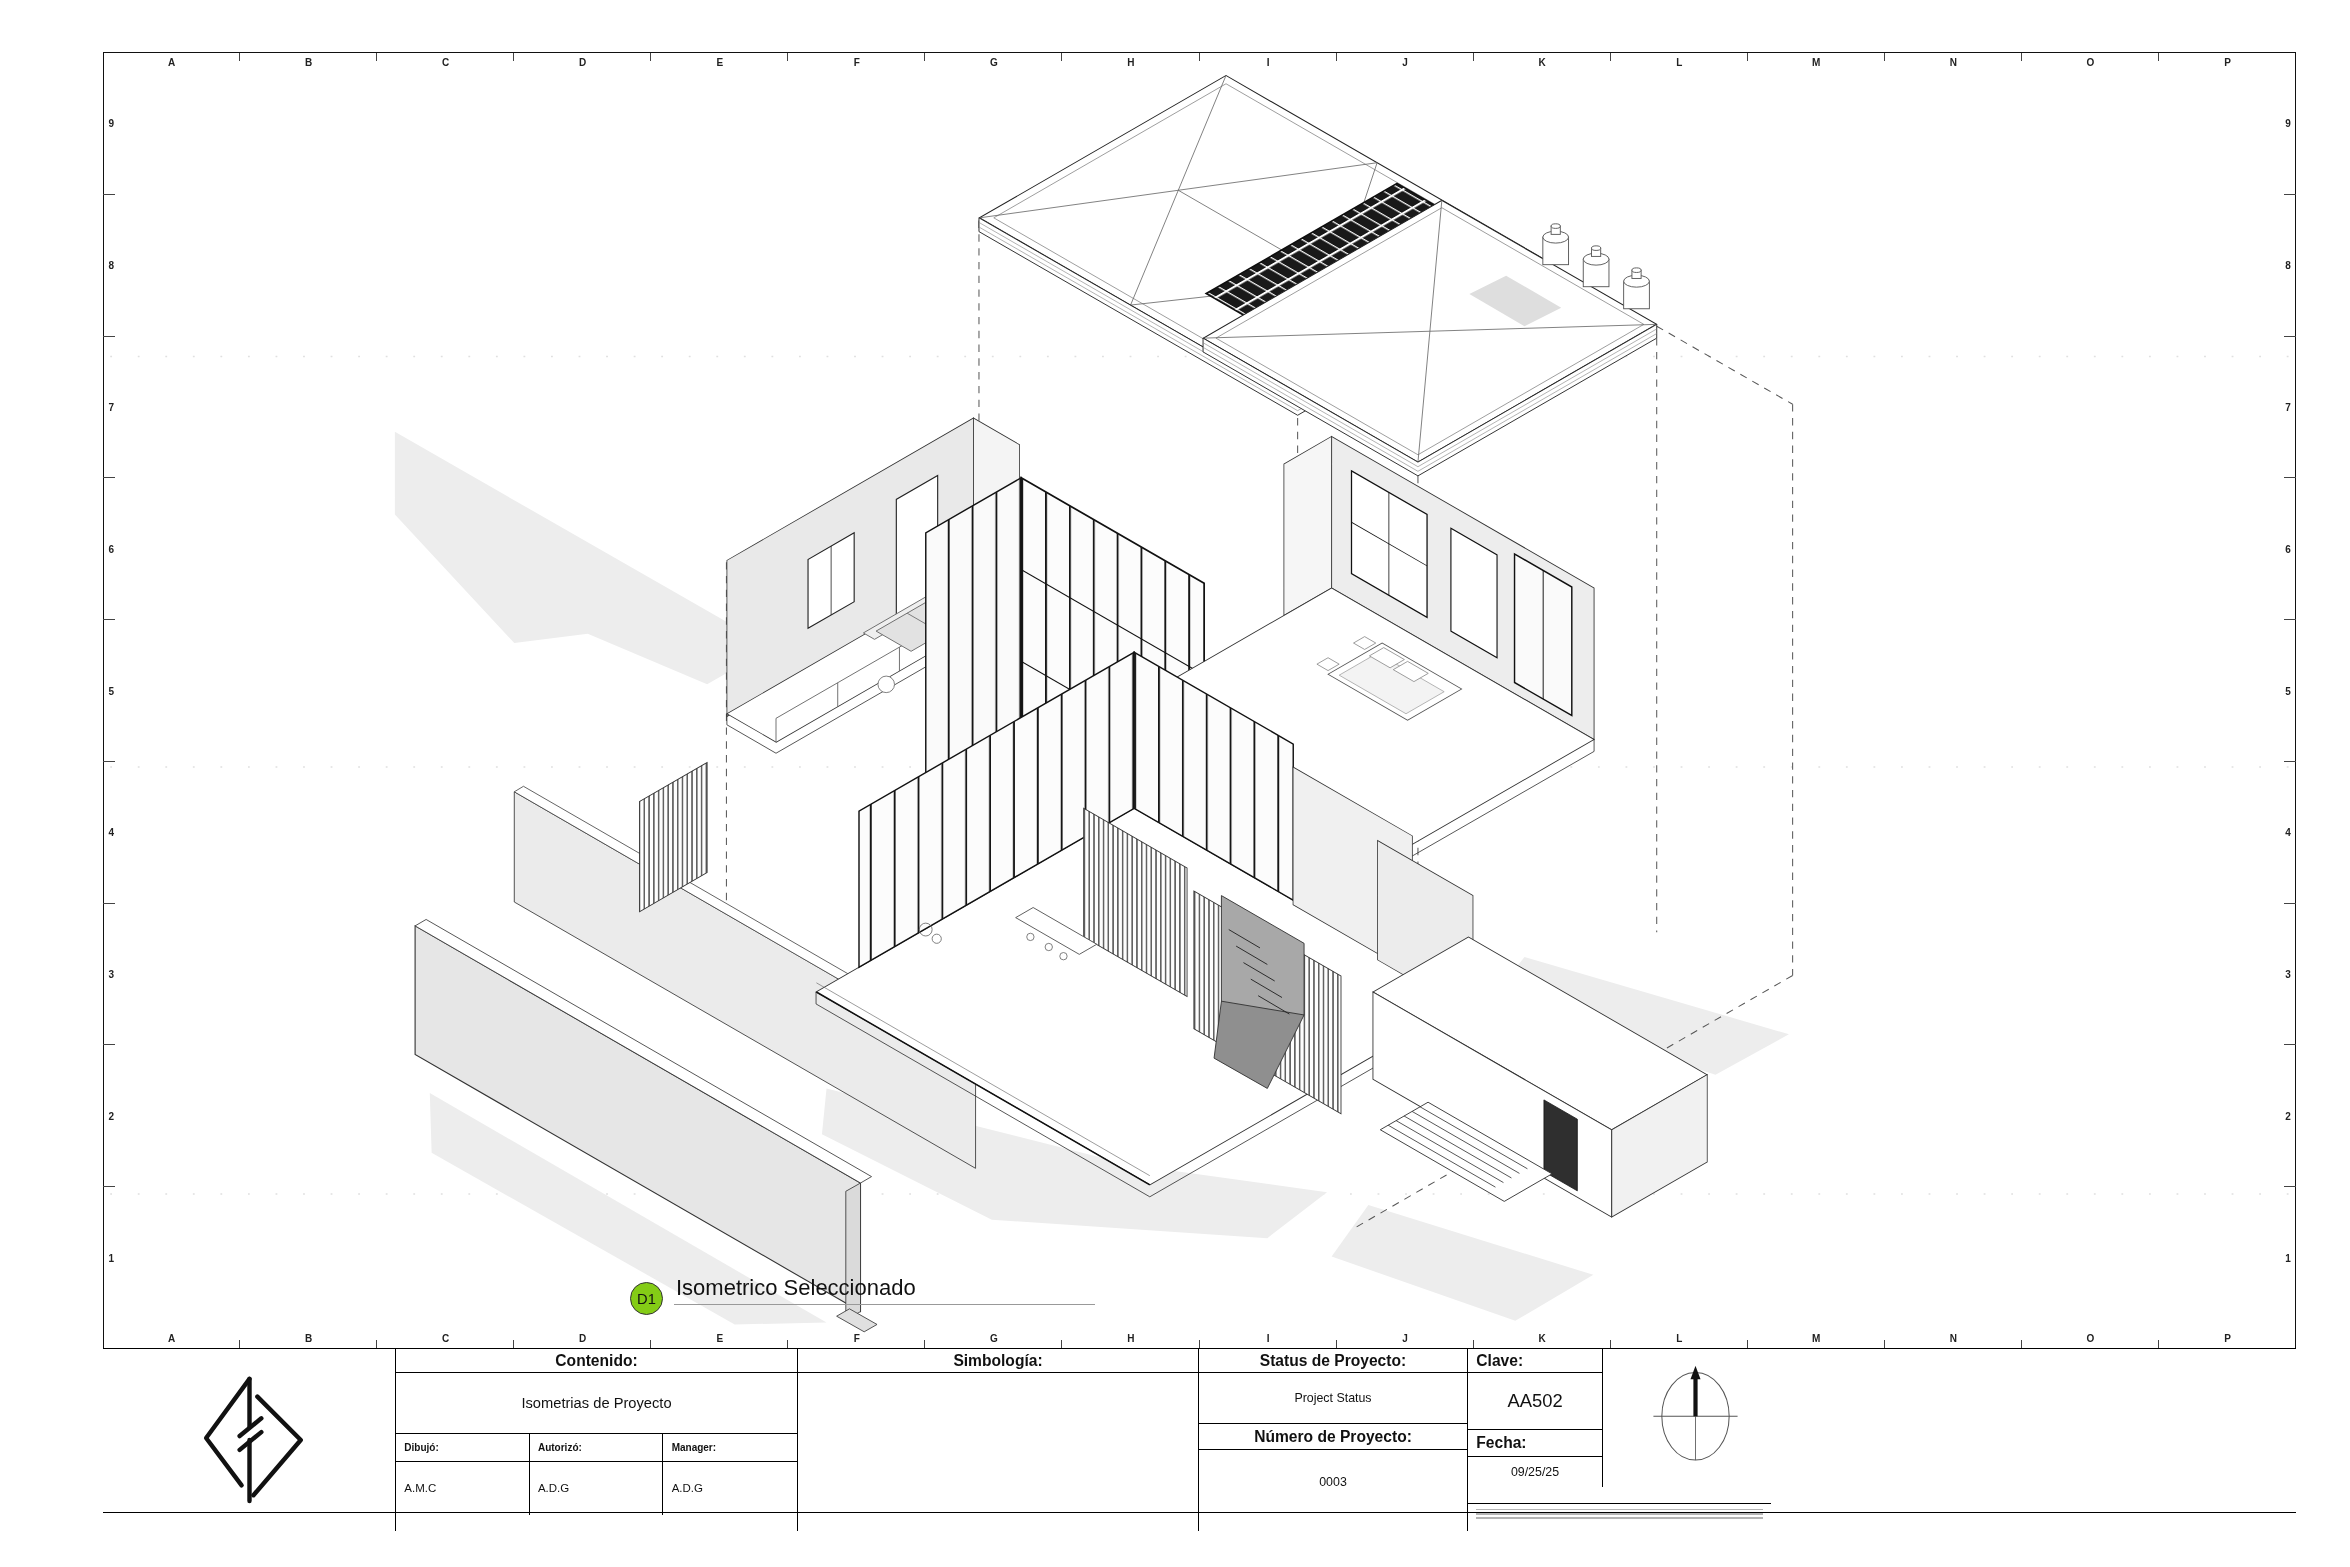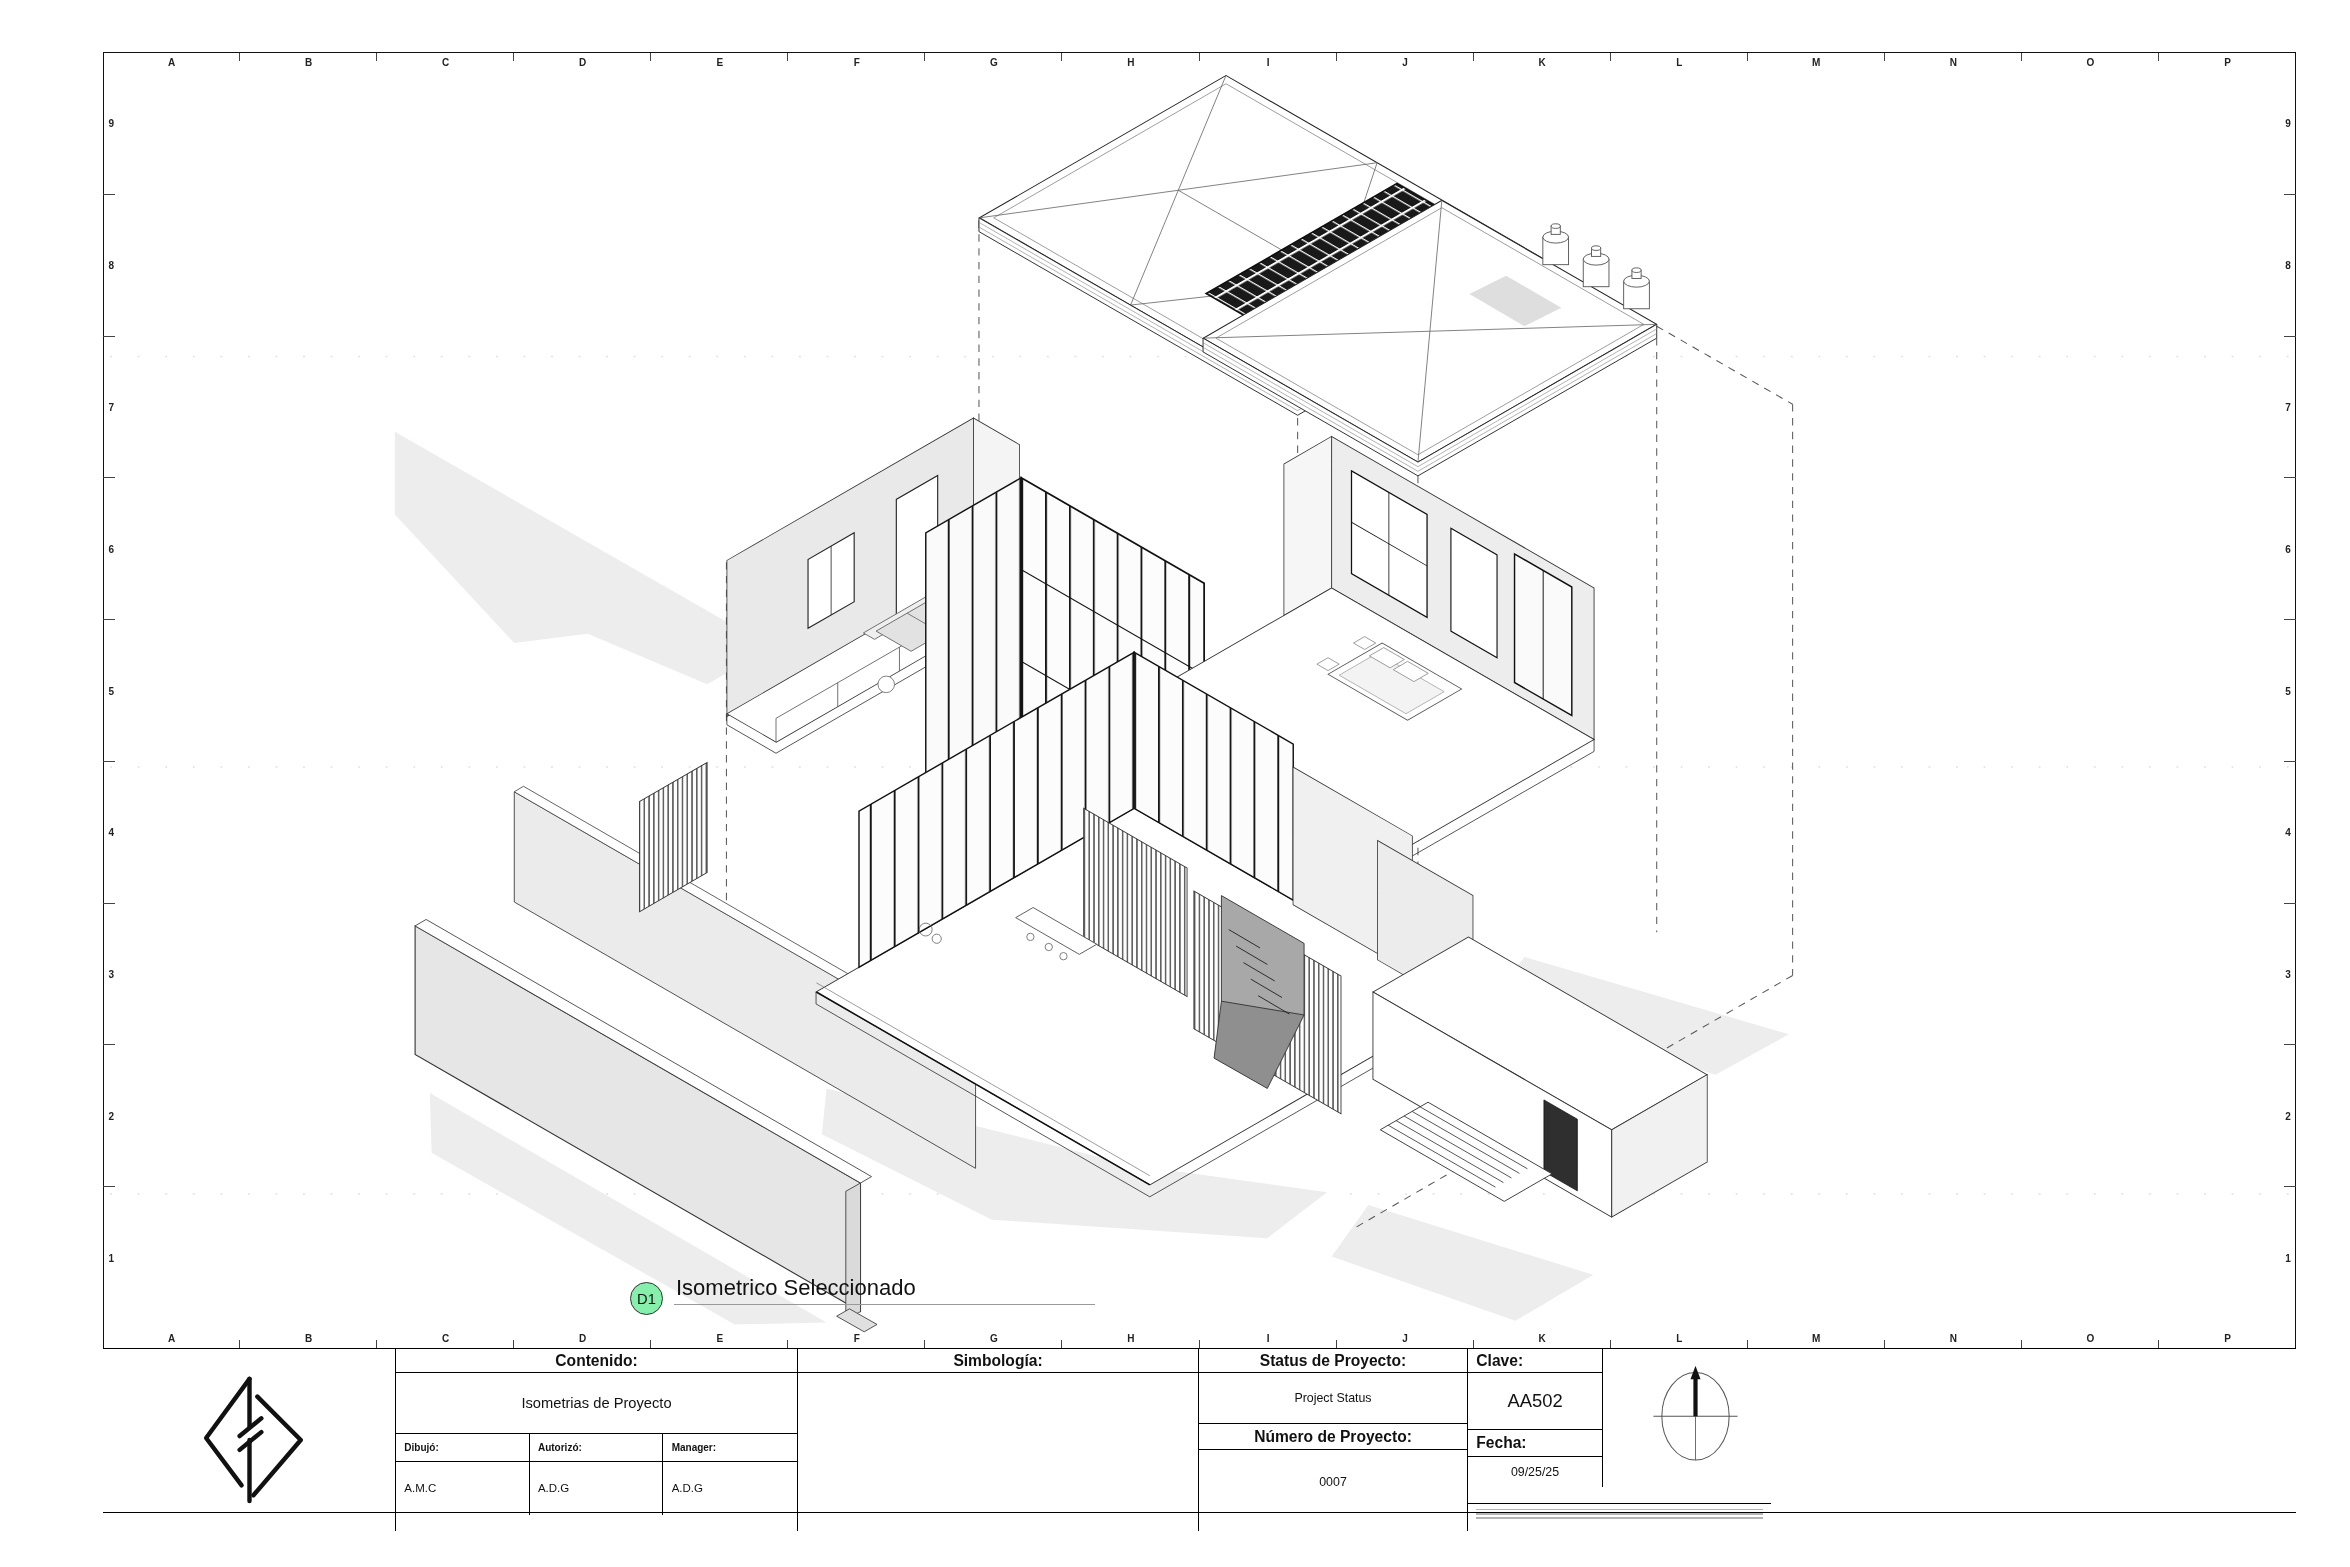--- a/index.html
+++ b/index.html
@@ -21,21 +21,21 @@
   .num-band.right{left:2268px;}
   .ncell{flex:1;position:relative;display:flex;align-items:center;}
   .num-band.left .ncell{justify-content:flex-start;padding-left:4.6px;}
   .num-band.right .ncell{justify-content:flex-end;padding-right:4.6px;}
   .ncell span{font-size:10px;font-weight:bold;color:#222;}
   .num-band.left .ncell:not(:last-child)::after{content:"";position:absolute;left:-0.9px;bottom:0;width:12px;border-bottom:0.9px solid #444;}
   .num-band.right .ncell:not(:last-child)::after{content:"";position:absolute;right:-0.9px;bottom:0;width:12px;border-bottom:0.9px solid #444;}
   
   .view-tag{position:absolute;left:630px;top:1282px;width:31px;height:31px;border:1.1px solid #333;
             border-radius:50%;display:flex;align-items:center;justify-content:center;
-            font-size:14.7px;color:#111;z-index:3;background:#86efac;}
+            font-size:14.7px;color:#111;z-index:3;background:#84cc16;}
   .view-title{position:absolute;left:676px;top:1275px;font-size:22px;color:#111;z-index:3;}
   .view-underline{position:absolute;left:674px;top:1304px;width:421px;height:0.9px;background:#999;z-index:3;}
   
   .titleblock{position:absolute;left:103px;top:1348px;width:2193px;height:165px;z-index:4;
               background:#fff;border-top:1.8px solid #000;border-bottom:1.4px solid #000;box-sizing:border-box;
               display:grid;grid-template-columns:293px 402px 401px 269px 270px 271px 287px;}
   .tb-col{border-right:1.4px solid #000;box-sizing:border-box;position:relative;}
   .tb-col:last-child{border-right:none;}
   .tb-head{font-weight:bold;font-size:15.6px;display:flex;align-items:center;box-sizing:border-box;}
   .tb-head.center{justify-content:center;}
@@ -562,21 +562,21 @@
       <div class="tb-head center bb">Simbología:</div>
       <div></div>
     </div>
 
 
 
     <div class="tb-col proj">
       <div class="tb-head center bb">Status de Proyecto:</div>
       <div class="tb-val bb">Project Status</div>
       <div class="tb-head center bb">Número de Proyecto:</div>
-      <div class="tb-val">0007</div>
+      <div class="tb-val">0003</div>
     </div>
 
     <div class="tb-col clave-compass" style="border-right:none;gap:16px;">
       <div class="clave-col">
         <div class="tb-head left bb">Clave:</div>
         <div class="tb-val clave-val bb">AA502</div>
         <div class="tb-head left bb">Fecha:</div>
         <div class="tb-val">09/25/25</div>
       </div>
       <div class="compass-cell">

